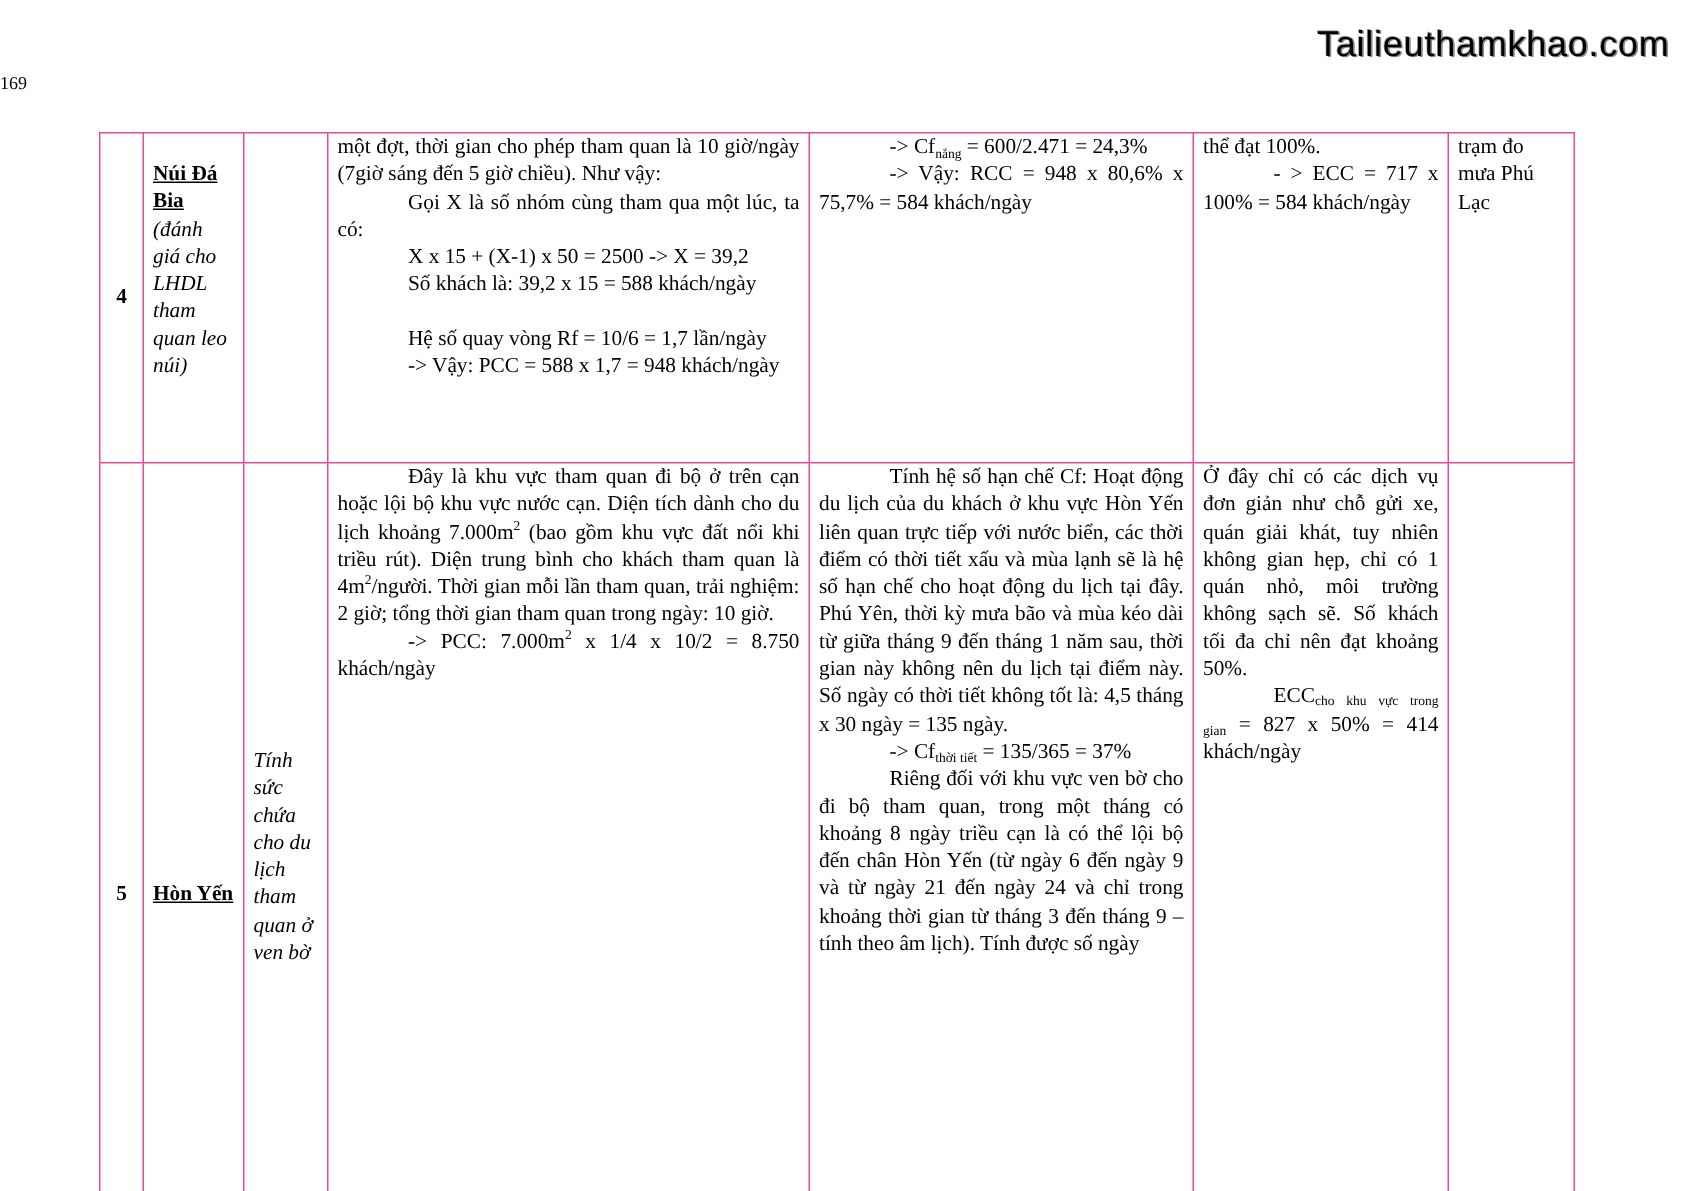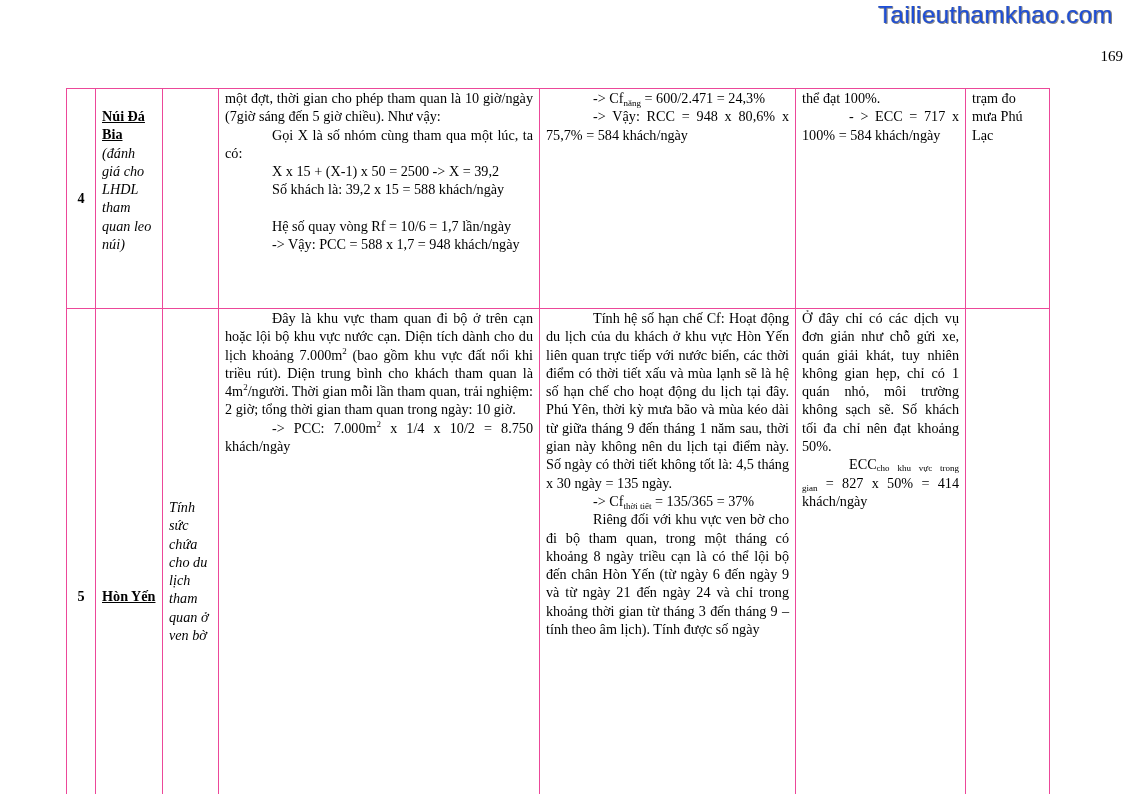--- a/index.html
+++ b/index.html
@@ -2,29 +2,29 @@
 <html><head>
 <meta charset="utf-8">
 <style>
   html, body { margin: 0; padding: 0; background: #ffffff; }
   body {
     width: 1123px; height: 794px; position: relative; overflow: hidden;
     font-family: "Liberation Serif", "DejaVu Serif", serif;
     color: #000;
   }
   .watermark {
-    position: absolute; top: 1px; right: 10px;
+    position: absolute; top: 16px; right: 10px;
     font-family: "Liberation Sans", "DejaVu Sans", sans-serif;
     font-size: 24px; letter-spacing: 0.5px;
-    color: #1d4ed8;
+    color: #000000;
     text-shadow: 1px 1px 0 #888, -0.5px -0.5px 0 #aaa, 1px 0 0 #999;
   }
   .page-number {
-    position: absolute; top: 48px; left: 0; width: 1123px; text-align: right;
-    font-size: 15px;
+    position: absolute; top: 48px; left: 0; width: 1123px; text-align: left;
+    font-size: 12px;
   }
   table.doc {
     position: absolute; top: 88px; left: 66px;
     border-collapse: collapse; table-layout: fixed;
     font-size: 14.2px; line-height: 18.3px;
   }
   table.doc td {
     border: 1px solid #ec4899;
     vertical-align: top;
     padding: 0 6px;

